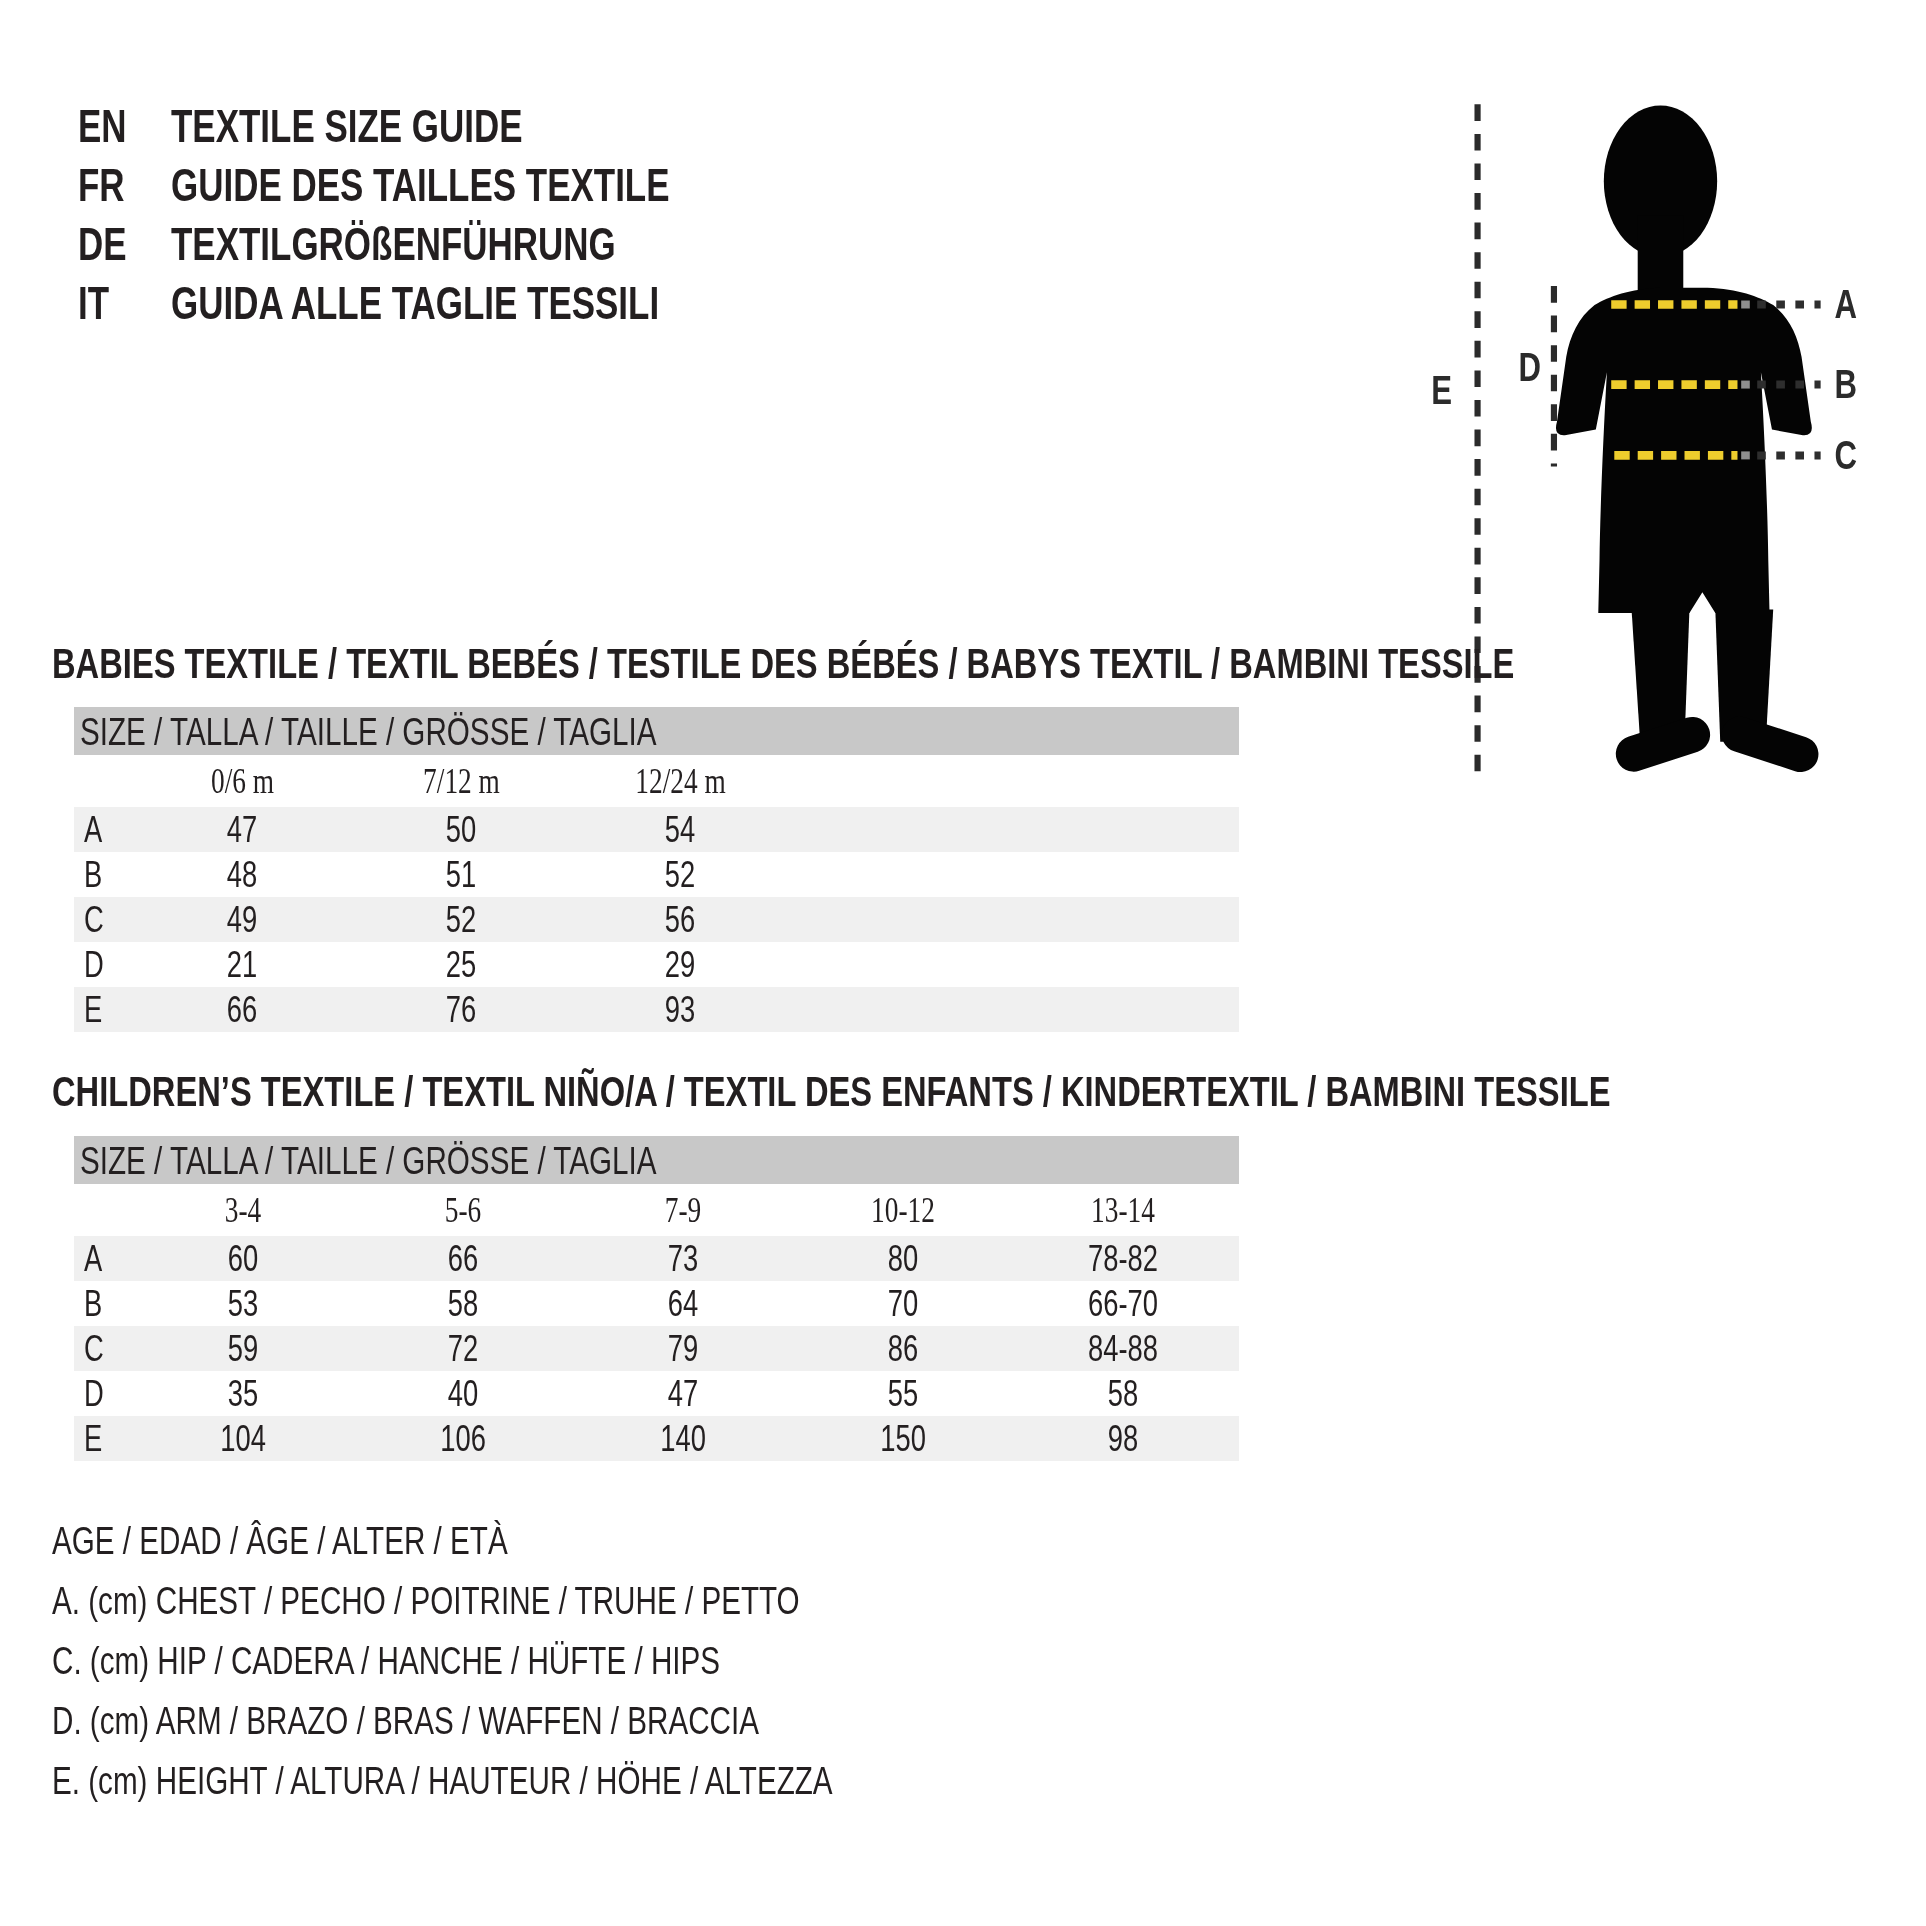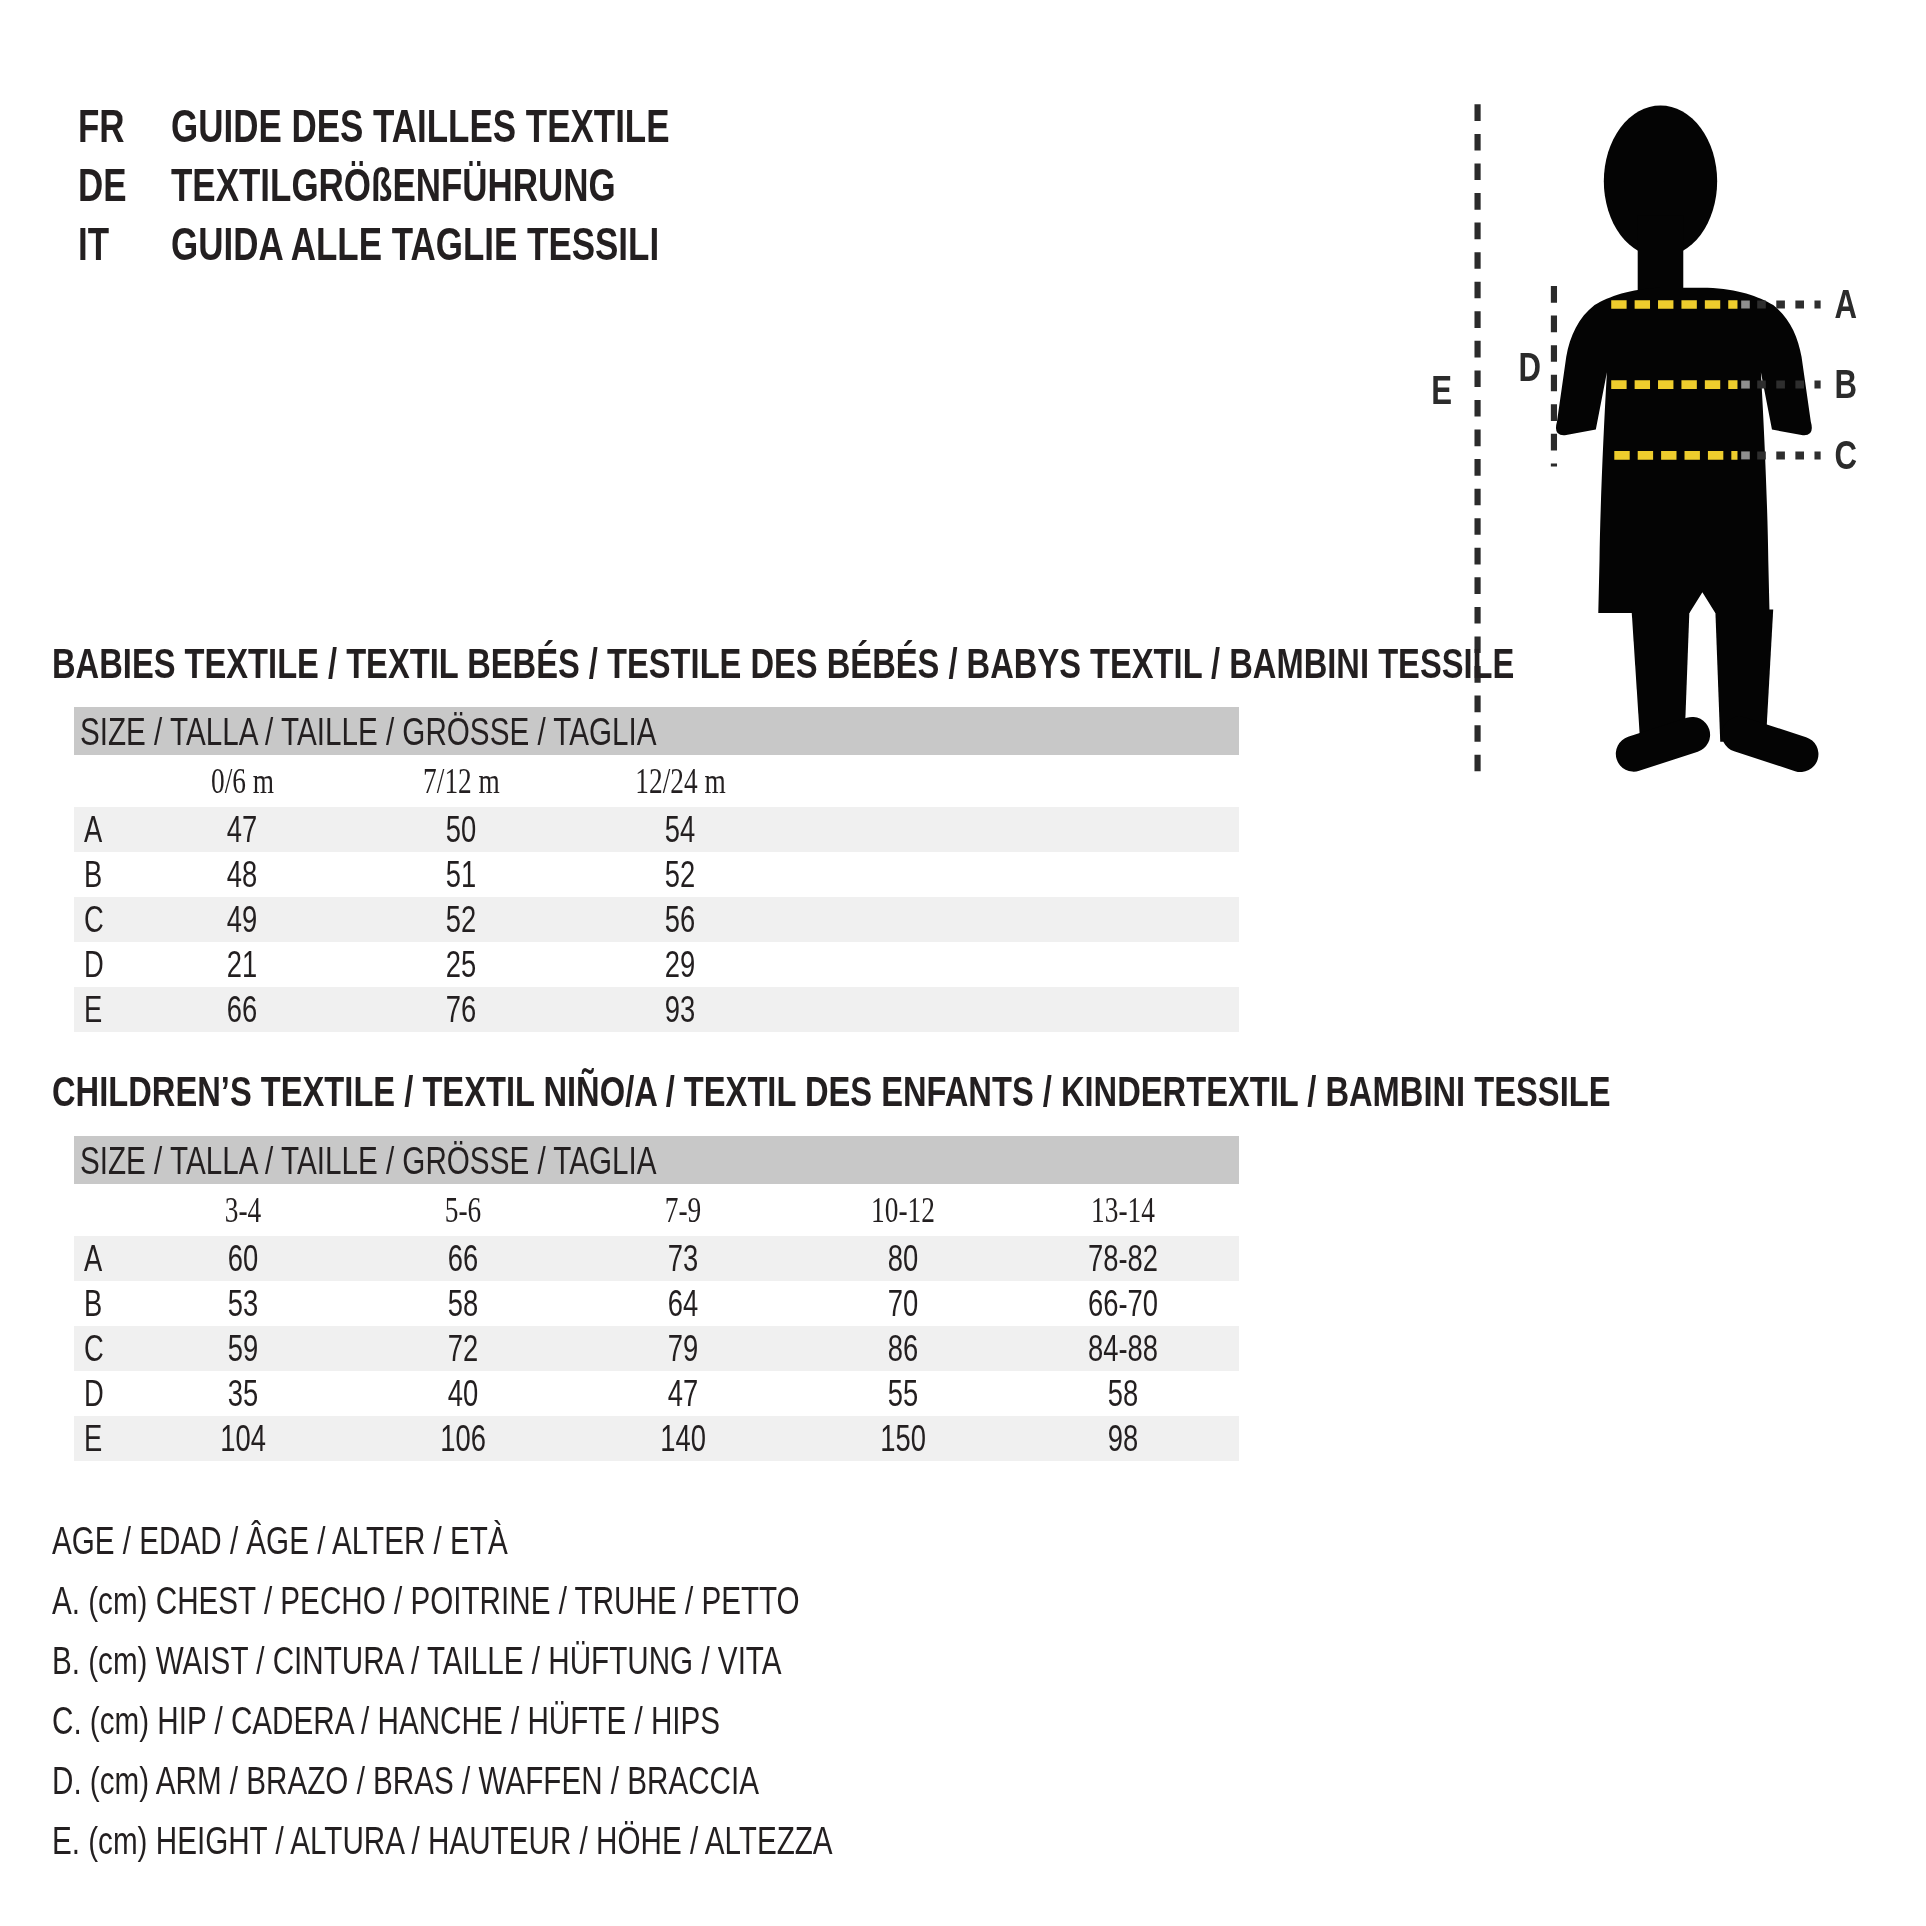--- a/index.html
+++ b/index.html
@@ -52,20 +52,24 @@
   
   .legend{position:absolute;left:52px;top:1511px;}
   .legend-line{height:60px;line-height:60px;font-size:39px;font-weight:400;}
 </style>
 </head>
 <body>
 
 <div id="canvas">
 
   <div class="lang-block">
+    <div class="lang-row">
+      <span class="code"><span class="cx-l">EN</span></span>
+      <span class="title"><span class="cx-l">TEXTILE SIZE GUIDE</span></span>
+    </div>
     <div class="lang-row">
       <span class="code"><span class="cx-l">FR</span></span>
       <span class="title"><span class="cx-l">GUIDE DES TAILLES TEXTILE</span></span>
     </div>
     <div class="lang-row">
       <span class="code"><span class="cx-l">DE</span></span>
       <span class="title"><span class="cx-l">TEXTILGRÖßENFÜHRUNG</span></span>
     </div>
     <div class="lang-row">
       <span class="code"><span class="cx-l">IT</span></span>
@@ -236,20 +240,19 @@
       <div class="val"><span class="cx-c">106</span></div>
       <div class="val"><span class="cx-c">140</span></div>
       <div class="val"><span class="cx-c">150</span></div>
       <div class="val"><span class="cx-c">98</span></div>
     </div>
   </div>
 
   <div class="legend">
     <div class="legend-line"><span class="cx-l">AGE / EDAD / ÂGE / ALTER / ETÀ</span></div>
     <div class="legend-line"><span class="cx-l">A. (cm) CHEST / PECHO / POITRINE / TRUHE / PETTO</span></div>
-    <div class="legend-line"><span class="cx-l">B. (cm) WAIST / CINTURA / TAILLE / HÜFTUNG / VITA</span></div>
     <div class="legend-line"><span class="cx-l">C. (cm) HIP / CADERA / HANCHE / HÜFTE / HIPS</span></div>
     <div class="legend-line"><span class="cx-l">D. (cm) ARM / BRAZO / BRAS / WAFFEN / BRACCIA</span></div>
     <div class="legend-line"><span class="cx-l">E. (cm) HEIGHT / ALTURA / HAUTEUR / HÖHE / ALTEZZA</span></div>
   </div>
 
 </div>
 
 
 </body></html>

